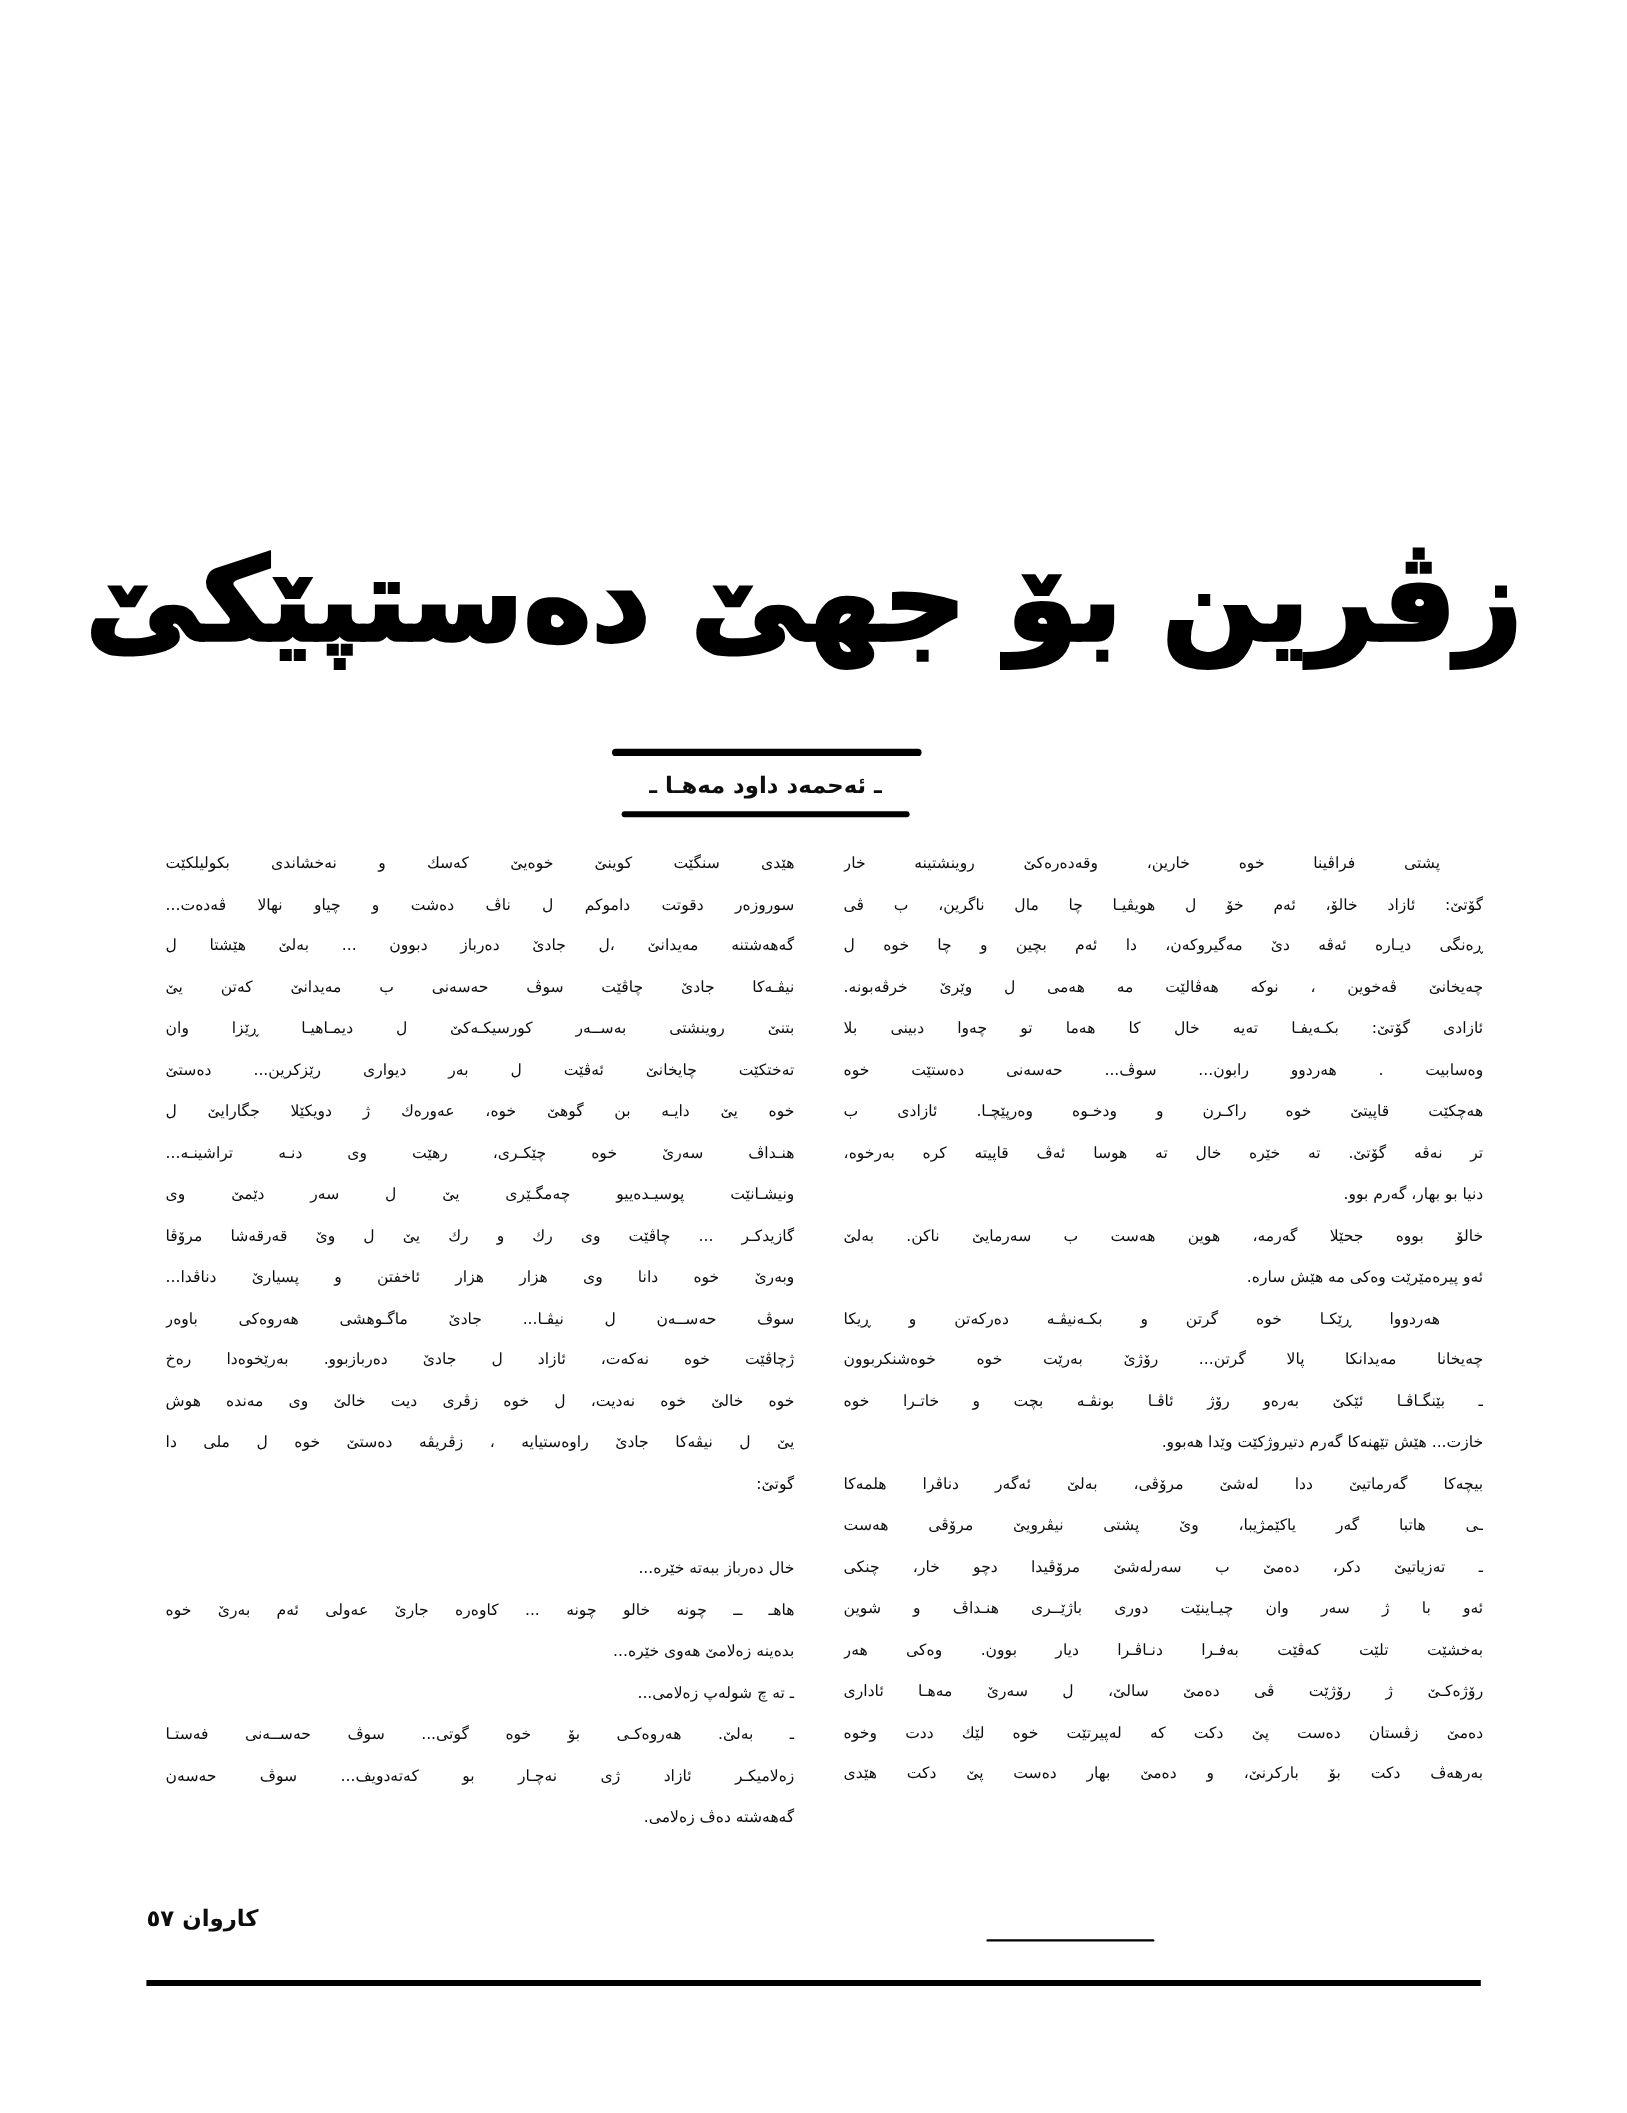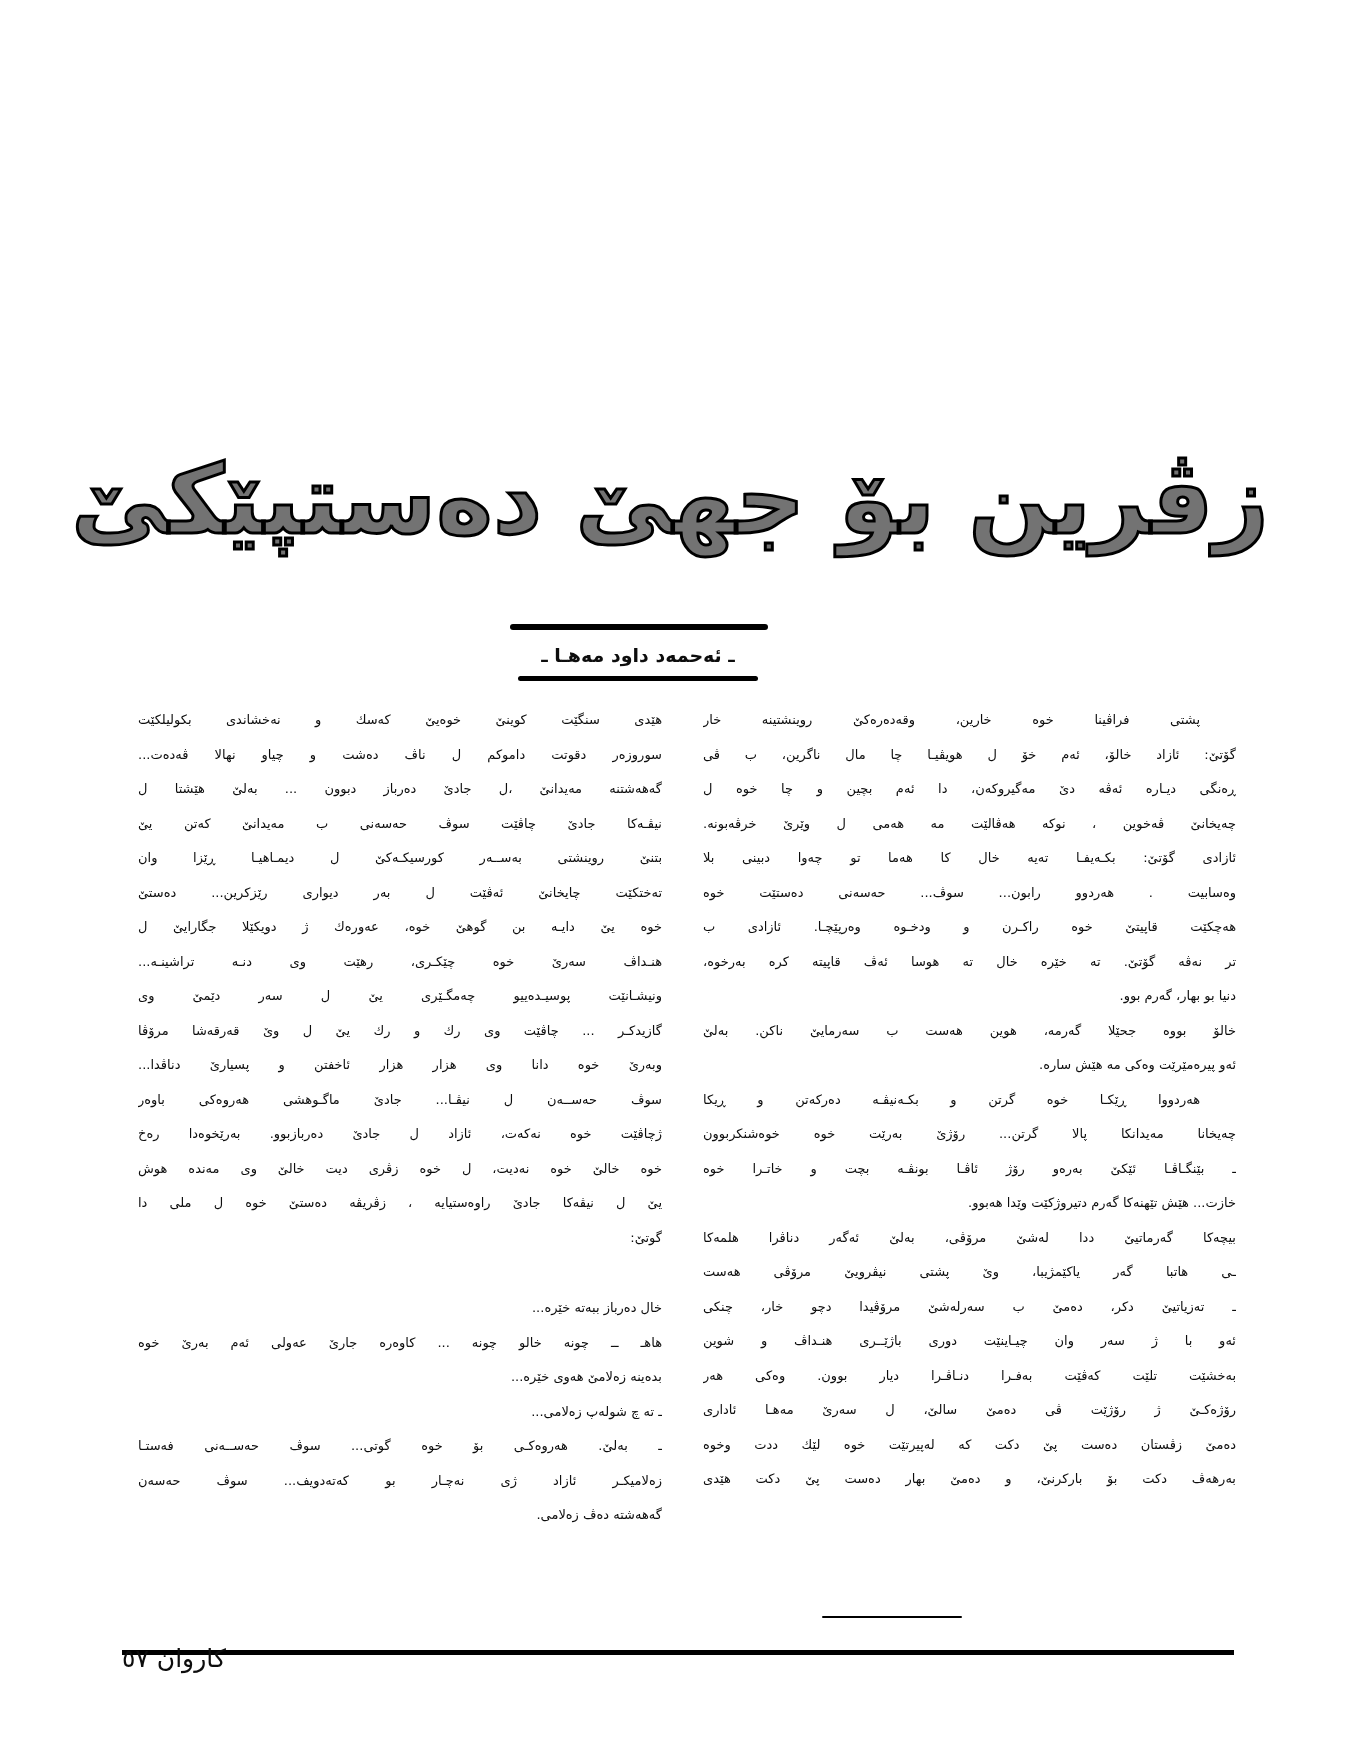--- a/index.html
+++ b/index.html
@@ -3,21 +3,21 @@
 <meta charset="utf-8">
 <style>
   html, body { margin: 0; padding: 0; background: #ffffff; }
   body { width: 1356px; height: 1761px; position: relative; overflow: hidden;
          font-family: "DejaVu Sans", sans-serif; color: #0d0d0d; }
   .title {
     position: absolute; left: 380px; top: 425px; width: 580px; height: 150px;
     display: flex; align-items: center; justify-content: center;
     direction: rtl; font-family: "DejaVu Sans", sans-serif;
     font-size: 96px; font-weight: bold; line-height: 1;
-    color: #737373; -webkit-text-stroke: 3px #000000; letter-spacing: 2px;
+    color: #000000; -webkit-text-stroke: 3px #000000; letter-spacing: 2px;
     white-space: nowrap;
   }
   .rule { position: absolute; background: #000; border-radius: 3px; }
   .rule-top { left: 510px; top: 624px; width: 258px; height: 6px; }
   .rule-under-author { left: 518px; top: 676px; width: 240px; height: 5px; }
   .author {
     position: absolute; left: 500px; top: 638px; width: 276px; height: 34px;
     direction: rtl; text-align: center; font-size: 19px; font-weight: bold;
     line-height: 34px; white-space: nowrap;
   }
@@ -28,22 +28,22 @@
   .col-right { left: 703px; top: 703px; width: 533px; }
   .col-left  { left: 138px; top: 703px; width: 524px; }
   .line { display: block; white-space: nowrap; overflow: hidden; height: 34.5px;
           text-align-last: justify; }
   .line.last { text-align-last: right; }
   .line.indent { padding-right: 36px; }
   .gap { display: block; height: 36px; }
   .rule-col-end { left: 822px; top: 1616px; width: 140px; height: 2px; }
   .rule-footer { left: 122px; top: 1650px; width: 1112px; height: 5px; border-radius: 0; }
   .footer {
-    position: absolute; left: 122px; top: 1644px; height: 30px;
-    direction: rtl; font-size: 25px; font-weight: normal; line-height: 30px;
+    position: absolute; left: 122px; top: 1584px; height: 30px;
+    direction: rtl; font-size: 19px; font-weight: bold; line-height: 30px;
     white-space: nowrap;
   }
 </style>
 </head>
 <body>
 
 <div class="title">زڤرین بۆ جهێ دەستپێکێ</div>
 <div class="rule rule-top"></div>
 <div class="author">ـ ئەحمەد داود مەهـا ـ</div>
 <div class="rule rule-under-author"></div>

